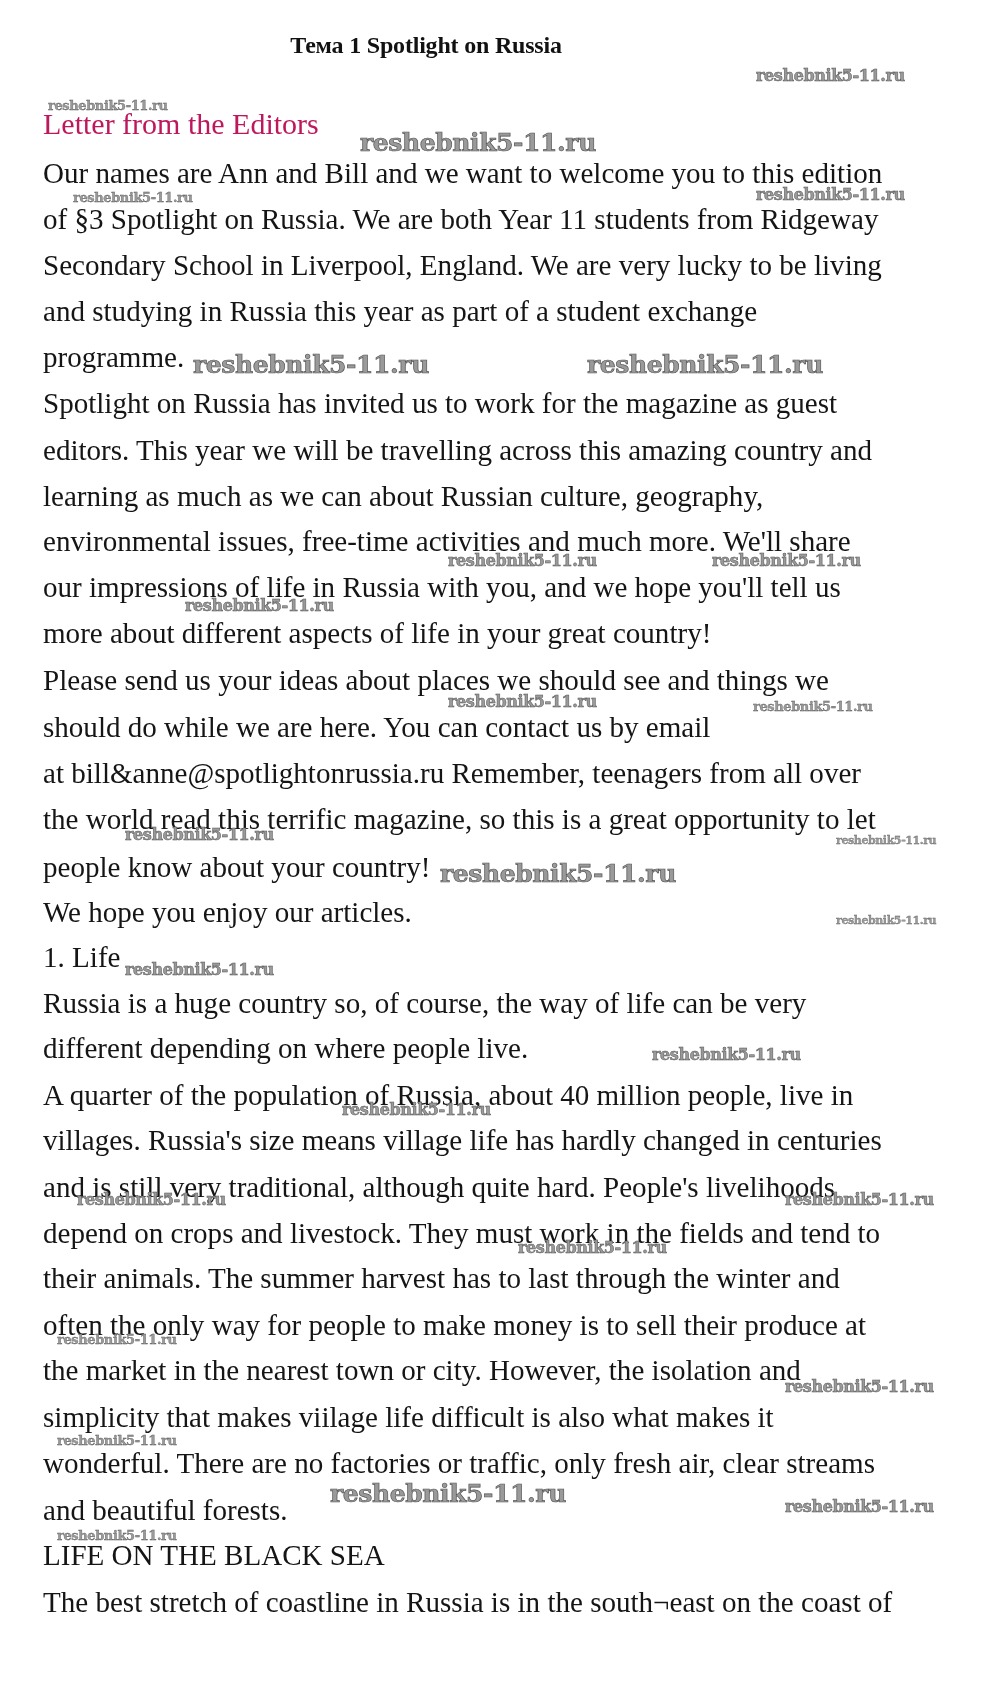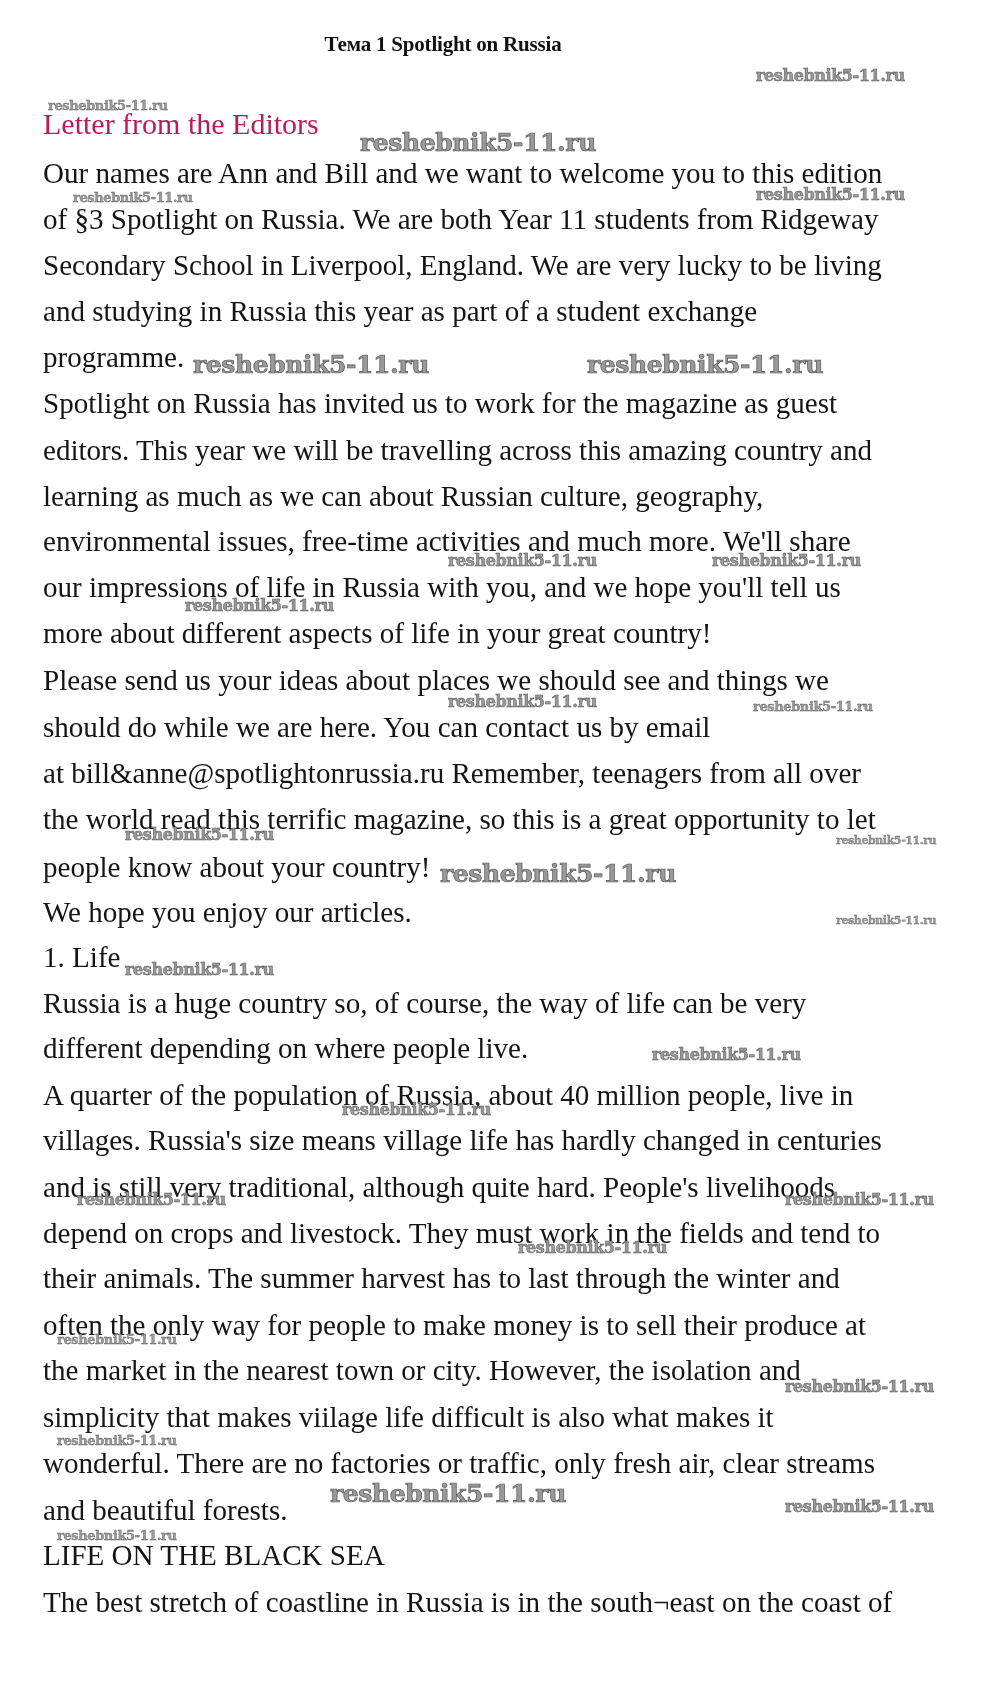--- a/index.html
+++ b/index.html
@@ -1,20 +1,20 @@
 <!DOCTYPE html>
 <html><head>
 <meta charset="utf-8">
 <style>
   html, body { margin: 0; padding: 0; background: #ffffff; }
   body { width: 1000px; height: 1685px; position: relative; overflow: hidden; }
   .page { position: absolute; left: 0; top: 0; width: 1000px; height: 1685px; background: #fff; }
   .title {
-    position: absolute; left: 17px; width: 852px; top: 32px; text-align: center;
-    font-family: "Liberation Serif", serif; font-weight: bold; font-size: 21px; color: #111;
+    position: absolute; left: 0; width: 852px; top: 32px; text-align: center;
+    font-family: "Liberation Serif", serif; font-weight: bold; font-size: 24px; color: #111;
     letter-spacing: -0.2px;
   }
   .heading {
     position: absolute; left: 43px; top: 107px;
     font-family: "Liberation Serif", serif; font-weight: normal; font-size: 30px; color: #be185d;
   }
   .line {
     position: absolute; left: 43px; white-space: nowrap;
     font-family: "Liberation Serif", serif; font-size: 29.5px; color: #151515;
     line-height: 1; transform-origin: 0 0; transform: scaleX(0.985);

